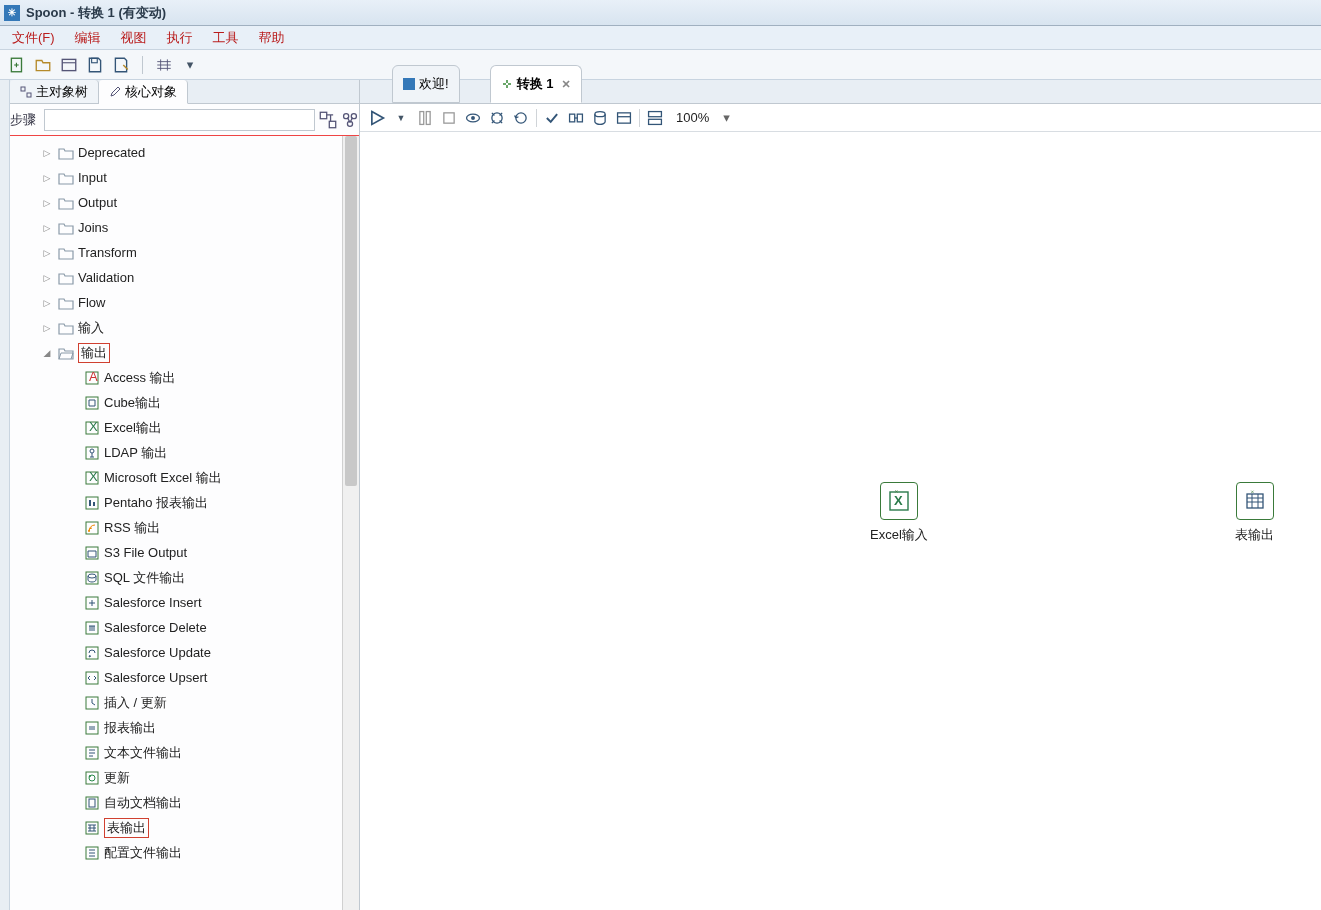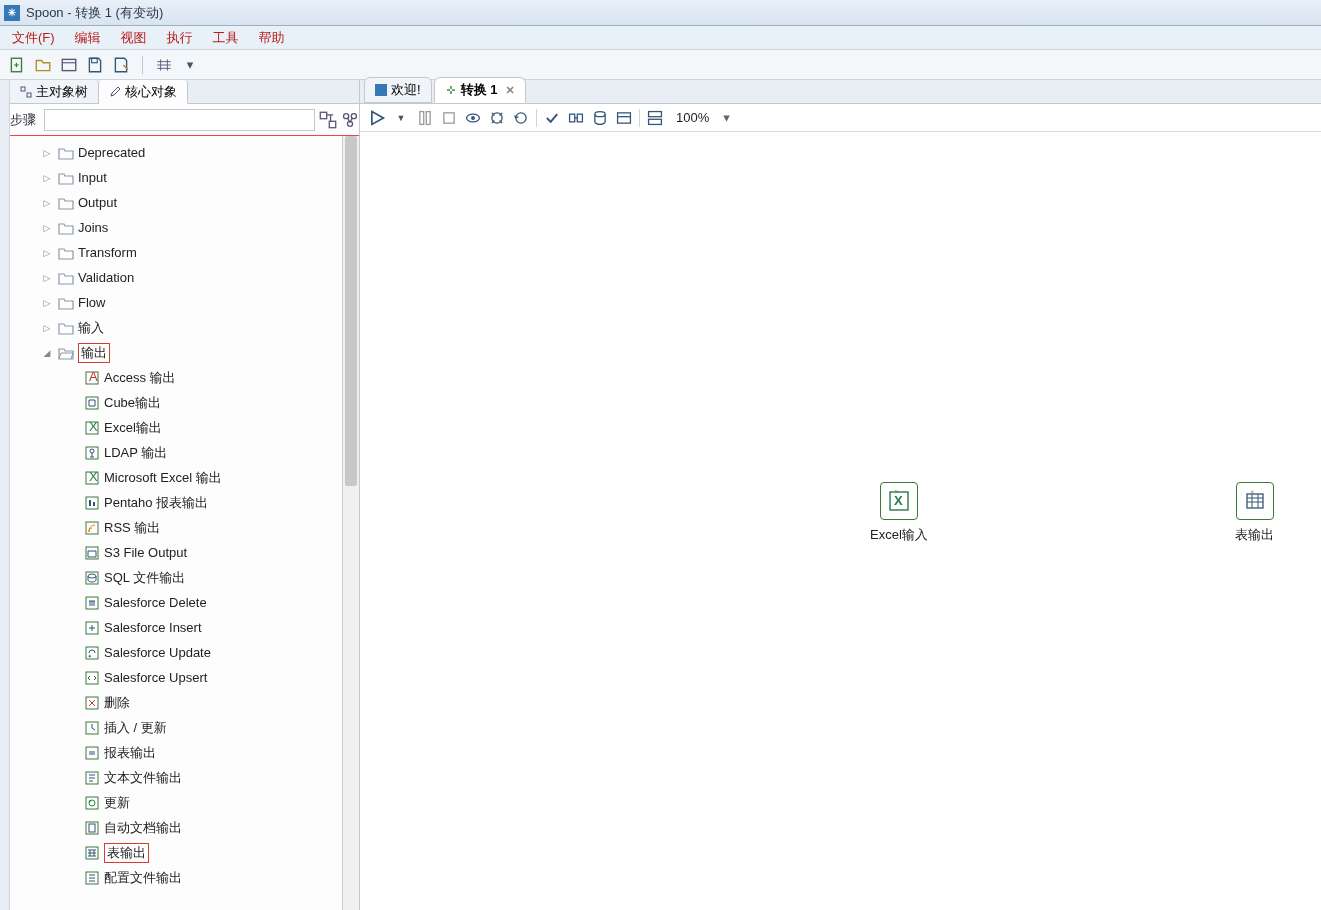--- a/index.html
+++ b/index.html
@@ -1,20 +1,20 @@
 <!DOCTYPE html>
 <html><head>
 <meta charset="utf-8">
 <style>
 * { margin: 0; padding: 0; box-sizing: border-box; font-family: "Microsoft YaHei", "Segoe UI", Tahoma, sans-serif; font-size: 13px; }
 body { background: #fff; width: 1321px; height: 910px; overflow: hidden; position: relative; }
 
 .titlebar { height: 26px; background: linear-gradient(#e8f0f8, #d8e4f0); display: flex; align-items: center; padding: 0 4px; border-bottom: 1px solid #a0b0c0; }
 .titlebar .app-icon { width: 16px; height: 16px; background: #3478b8; margin-right: 6px; display:flex;align-items:center;justify-content:center;color:#fff;font-size:10px;font-weight:bold;}
-.titlebar .title { color: #2a3a4a; }
+.titlebar .title { color: #2a3a4a; font-weight: bold; }
 
 .menubar { height: 24px; background: #e8f0f8; display: flex; align-items: center; padding: 0 8px; border-bottom: 1px solid #c8d4e0; gap: 12px; }
 .menubar .menu-item { color: #b91c1c; cursor: default; padding: 2px 4px; }
 
 .toolbar-main { height: 30px; background: #f4f7fa; display: flex; align-items: center; padding: 0 8px; border-bottom: 1px solid #c8d4e0; gap: 8px; }
 .tb-icon { width: 18px; height: 18px; display:flex;align-items:center;justify-content:center; color:#456; cursor:default;}
 .tb-sep { width:1px; height:18px; background:#c0c8d0; margin:0 4px;}
 
 .main { display: flex; height: calc(910px - 26px - 24px - 30px); }
 
@@ -39,21 +39,21 @@
 .tree-row .expand { width:14px; text-align:center; color:#888; font-size:9px; }
 .tree-row .folder-ic { width:16px; height:14px; margin:0 4px; position:relative;}
 .tree-row .folder-ic svg { width:16px;height:14px;}
 .tree-row .step-ic { width:16px;height:16px; margin:0 4px; display:flex;align-items:center;justify-content:center;}
 .tree-row.level1 { padding-left:30px; }
 .tree-row.level2 { padding-left:70px; }
 .highlight-red { border:1px solid #d04030; padding:0 2px; }
 
 .right-pane { flex:1; display:flex; flex-direction:column; background:#fff; }
 .doc-tabs { height:24px; background:#e8eef4; border-bottom:1px solid #c0c8d0; display:flex; align-items:flex-end; padding:0 4px;}
-.doc-tab { display:flex; align-items:center; height:26px; padding:0 10px; gap:4px; background:#f0f4f8; border:1px solid #c0c8d0; border-top-left-radius:6px; border-top-right-radius:6px; margin-right:2px; font-size:12px;}
+.doc-tab { display:flex; align-items:center; height:38px; padding:0 10px; gap:4px; background:#f0f4f8; border:1px solid #c0c8d0; border-top-left-radius:6px; border-top-right-radius:6px; margin-right:2px; font-size:12px;margin-left:28px;}
 .doc-tab.active { background:#fff; border-bottom:1px solid #fff; font-weight:bold;}
 .doc-tab .close-x { color:#888; font-size:11px; margin-left:4px;}
 
 .canvas-toolbar { height:28px; background:#fff; border-bottom:1px solid #d8dde2; display:flex; align-items:center; padding:0 8px; gap:6px;}
 .ct-icon { width:18px;height:18px;display:flex;align-items:center;justify-content:center;color:#456;cursor:default;}
 .ct-sep { width:1px;height:18px;background:#d0d4d8;}
 .zoom-label { color:#222; margin-left:6px; }
 .zoom-dd { color:#666; margin-left:8px;}
 
 .canvas { flex:1; background:#fff; position:relative; }
@@ -333,60 +333,51 @@
                 <ellipse cx="8" cy="6" rx="4" ry="2" fill="none" stroke="#357"></ellipse>
                 <path d="M4 6v4c0 1 2 2 4 2s4-1 4-2V6" fill="none" stroke="#357"></path>
               </svg>
             </span>
             <span>SQL 文件输出</span>
           </div>
         <div class="tree-row level2">
             <span class="step-ic">
               <svg viewBox="0 0 16 16">
                 <rect x="2" y="2" width="12" height="12" fill="none" stroke="#3a7a3a"></rect>
+                <path d="M8 5v6M5 8h6" stroke="#357"></path>
+              </svg>
+            </span>
+            <span>Salesforce Insert</span>
+          </div>
+        <div class="tree-row level2">
+            <span class="step-ic">
+              <svg viewBox="0 0 16 16">
+                <rect x="2" y="2" width="12" height="12" fill="none" stroke="#3a7a3a"></rect>
                 <path d="M5 6h6M6 6v5M10 6v5M8 6v5" stroke="#357"></path>
               </svg>
             </span>
             <span>Salesforce Delete</span>
           </div>
         <div class="tree-row level2">
             <span class="step-ic">
               <svg viewBox="0 0 16 16">
                 <rect x="2" y="2" width="12" height="12" fill="none" stroke="#3a7a3a"></rect>
-                <path d="M8 5v6M5 8h6" stroke="#357"></path>
-              </svg>
-            </span>
-            <span>Salesforce Insert</span>
-          </div>
-        <div class="tree-row level2">
-            <span class="step-ic">
-              <svg viewBox="0 0 16 16">
-                <rect x="2" y="2" width="12" height="12" fill="none" stroke="#3a7a3a"></rect>
                 <path d="M5 8a3 3 0 016 0M6 10l-1 2 2-1" fill="none" stroke="#357"></path>
               </svg>
             </span>
             <span>Salesforce Update</span>
           </div>
         <div class="tree-row level2">
             <span class="step-ic">
               <svg viewBox="0 0 16 16">
                 <rect x="2" y="2" width="12" height="12" fill="none" stroke="#3a7a3a"></rect>
                 <path d="M6 10l-2-2 2-2M10 6l2 2-2 2" stroke="#357" fill="none"></path>
               </svg>
             </span>
             <span>Salesforce Upsert</span>
-          </div>
-        <div class="tree-row level2">
-            <span class="step-ic">
-              <svg viewBox="0 0 16 16">
-                <rect x="2" y="2" width="12" height="12" fill="none" stroke="#3a7a3a"></rect>
-                <path d="M5 5l6 6M11 5l-6 6" stroke="#c33"></path>
-              </svg>
-            </span>
-            <span>删除</span>
           </div>
         <div class="tree-row level2">
             <span class="step-ic">
               <svg viewBox="0 0 16 16">
                 <rect x="2" y="2" width="12" height="12" fill="none" stroke="#3a7a3a"></rect>
                 <path d="M8 4v4l3 2" stroke="#357" fill="none"></path>
               </svg>
             </span>
             <span>插入 / 更新</span>
           </div>

